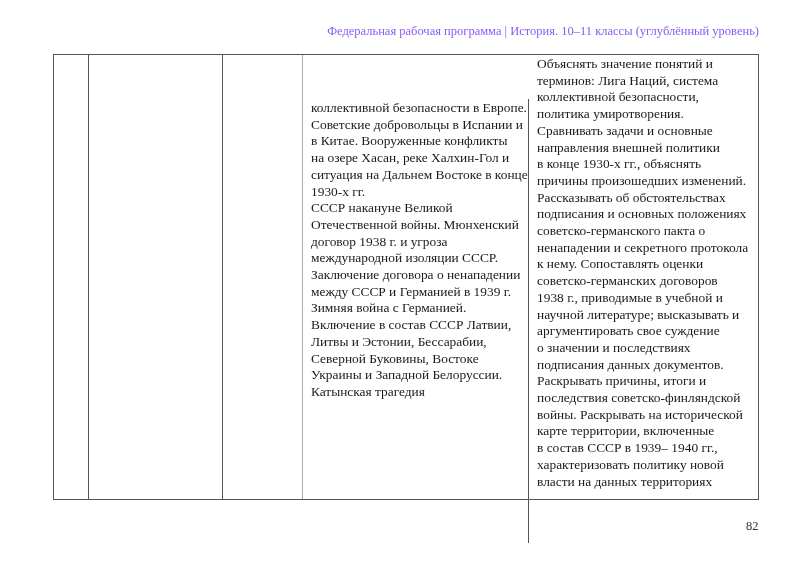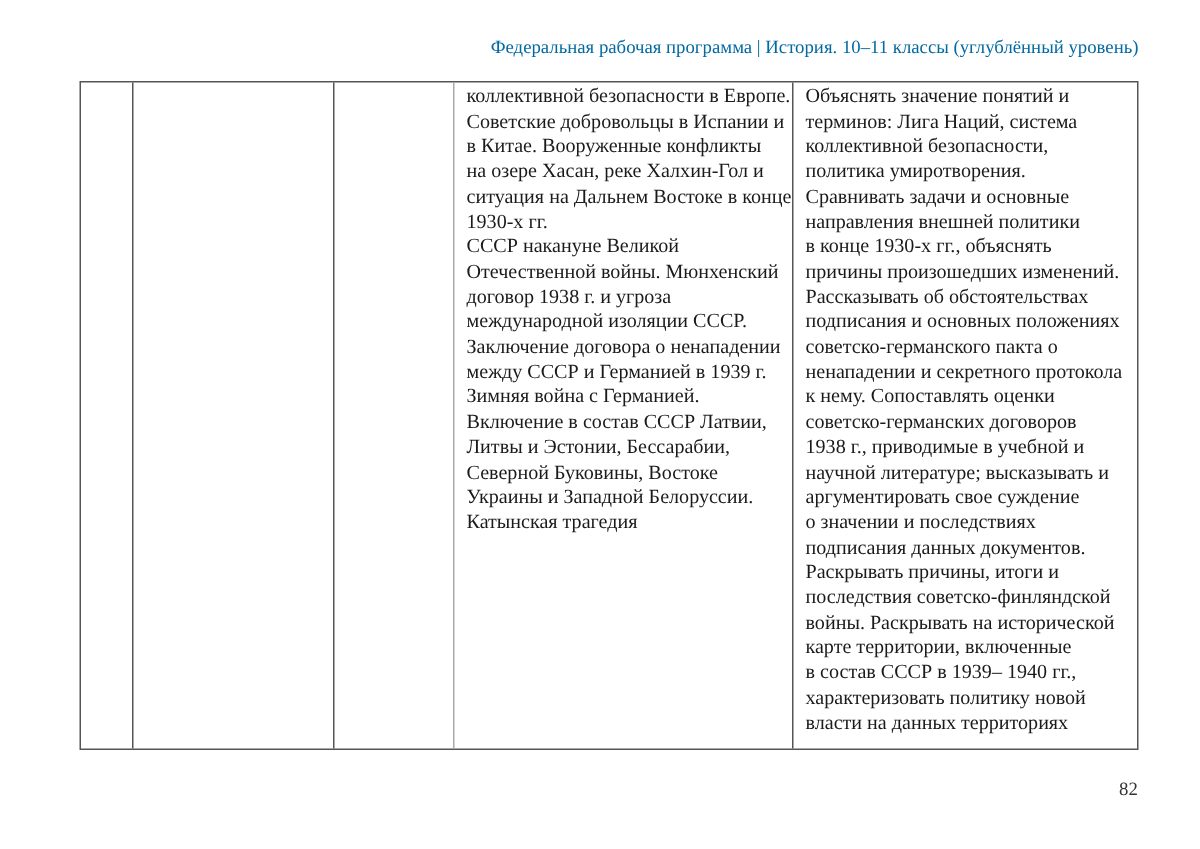--- a/index.html
+++ b/index.html
@@ -13,21 +13,21 @@
       position: relative;
       overflow: hidden;
       font-family: "Liberation Serif", "DejaVu Serif", serif;
       color: #1a1a1a;
     }
     .running-header {
       position: absolute;
       top: 24px;
       right: 41px;
       font-size: 12.5px;
-      color: #0369a1;
+      color: #8b5cf6;
       white-space: nowrap;
     }
     .table {
       position: absolute;
       left: 53px;
       top: 54px;
       width: 706px;
       height: 446px;
       border: 1.5px solid #555;
       box-sizing: border-box;
@@ -36,21 +36,21 @@
     .col {
       box-sizing: border-box;
       height: 100%;
       border-right: 1.5px solid #555;
       position: relative;
     }
     .col:last-child { border-right: none; }
     .col.c1 { width: 35px; }
     .col.c2 { width: 134px; }
     .col.c3 { width: 80px; border-right: 1.5px solid #aaa; }
-    .col.c4 { width: 226px; }
+    .col.c4 { width: 226px; margin-top: 44px; }
     .col.c5 { flex: 1; }
     .cell-text {
       padding: 1px 0 0 8px;
       font-size: 13.4px;
       line-height: 16.7px;
     }
     .cell-text .line { display: block; white-space: nowrap; }
     .page-number {
       position: absolute;
       top: 519px;

